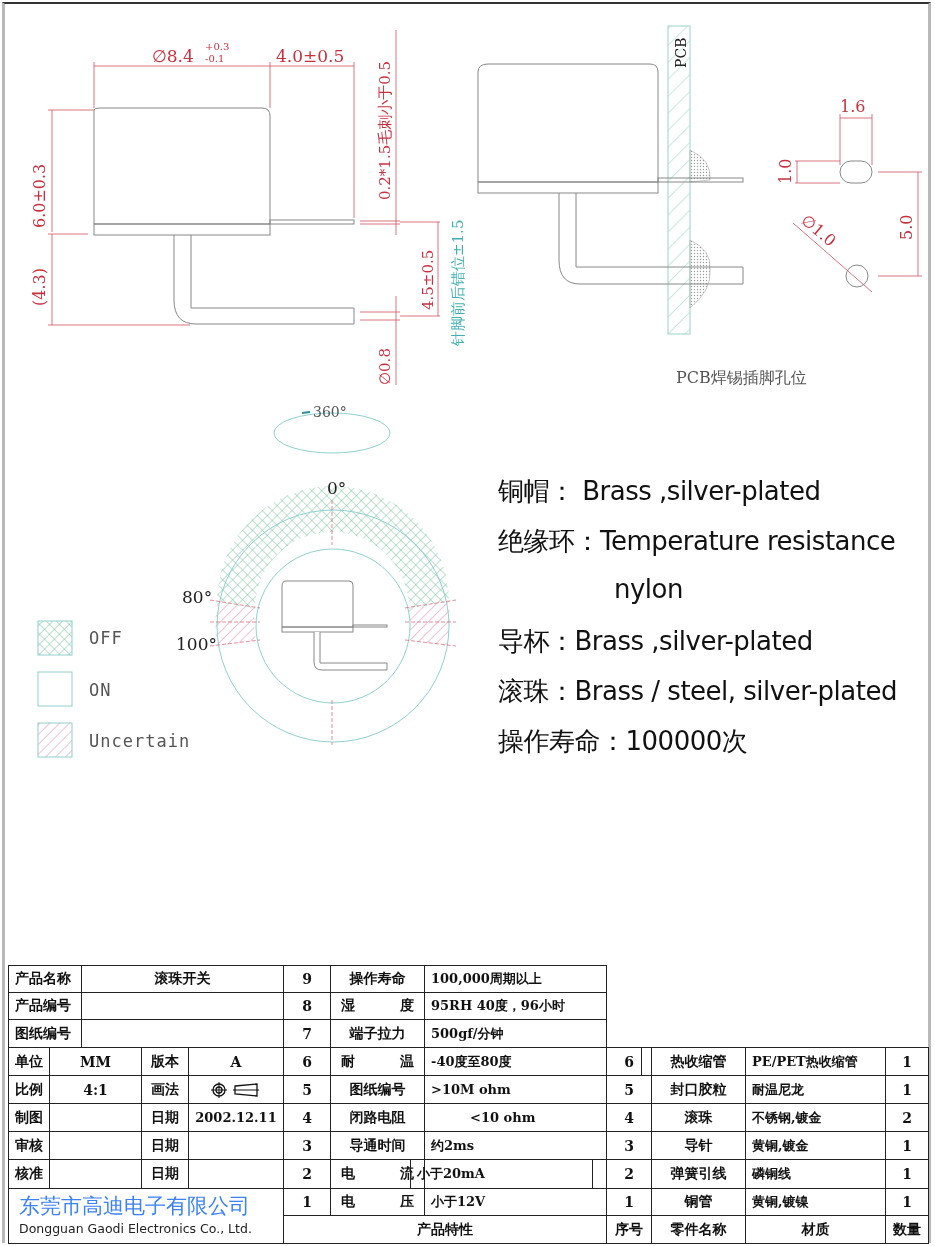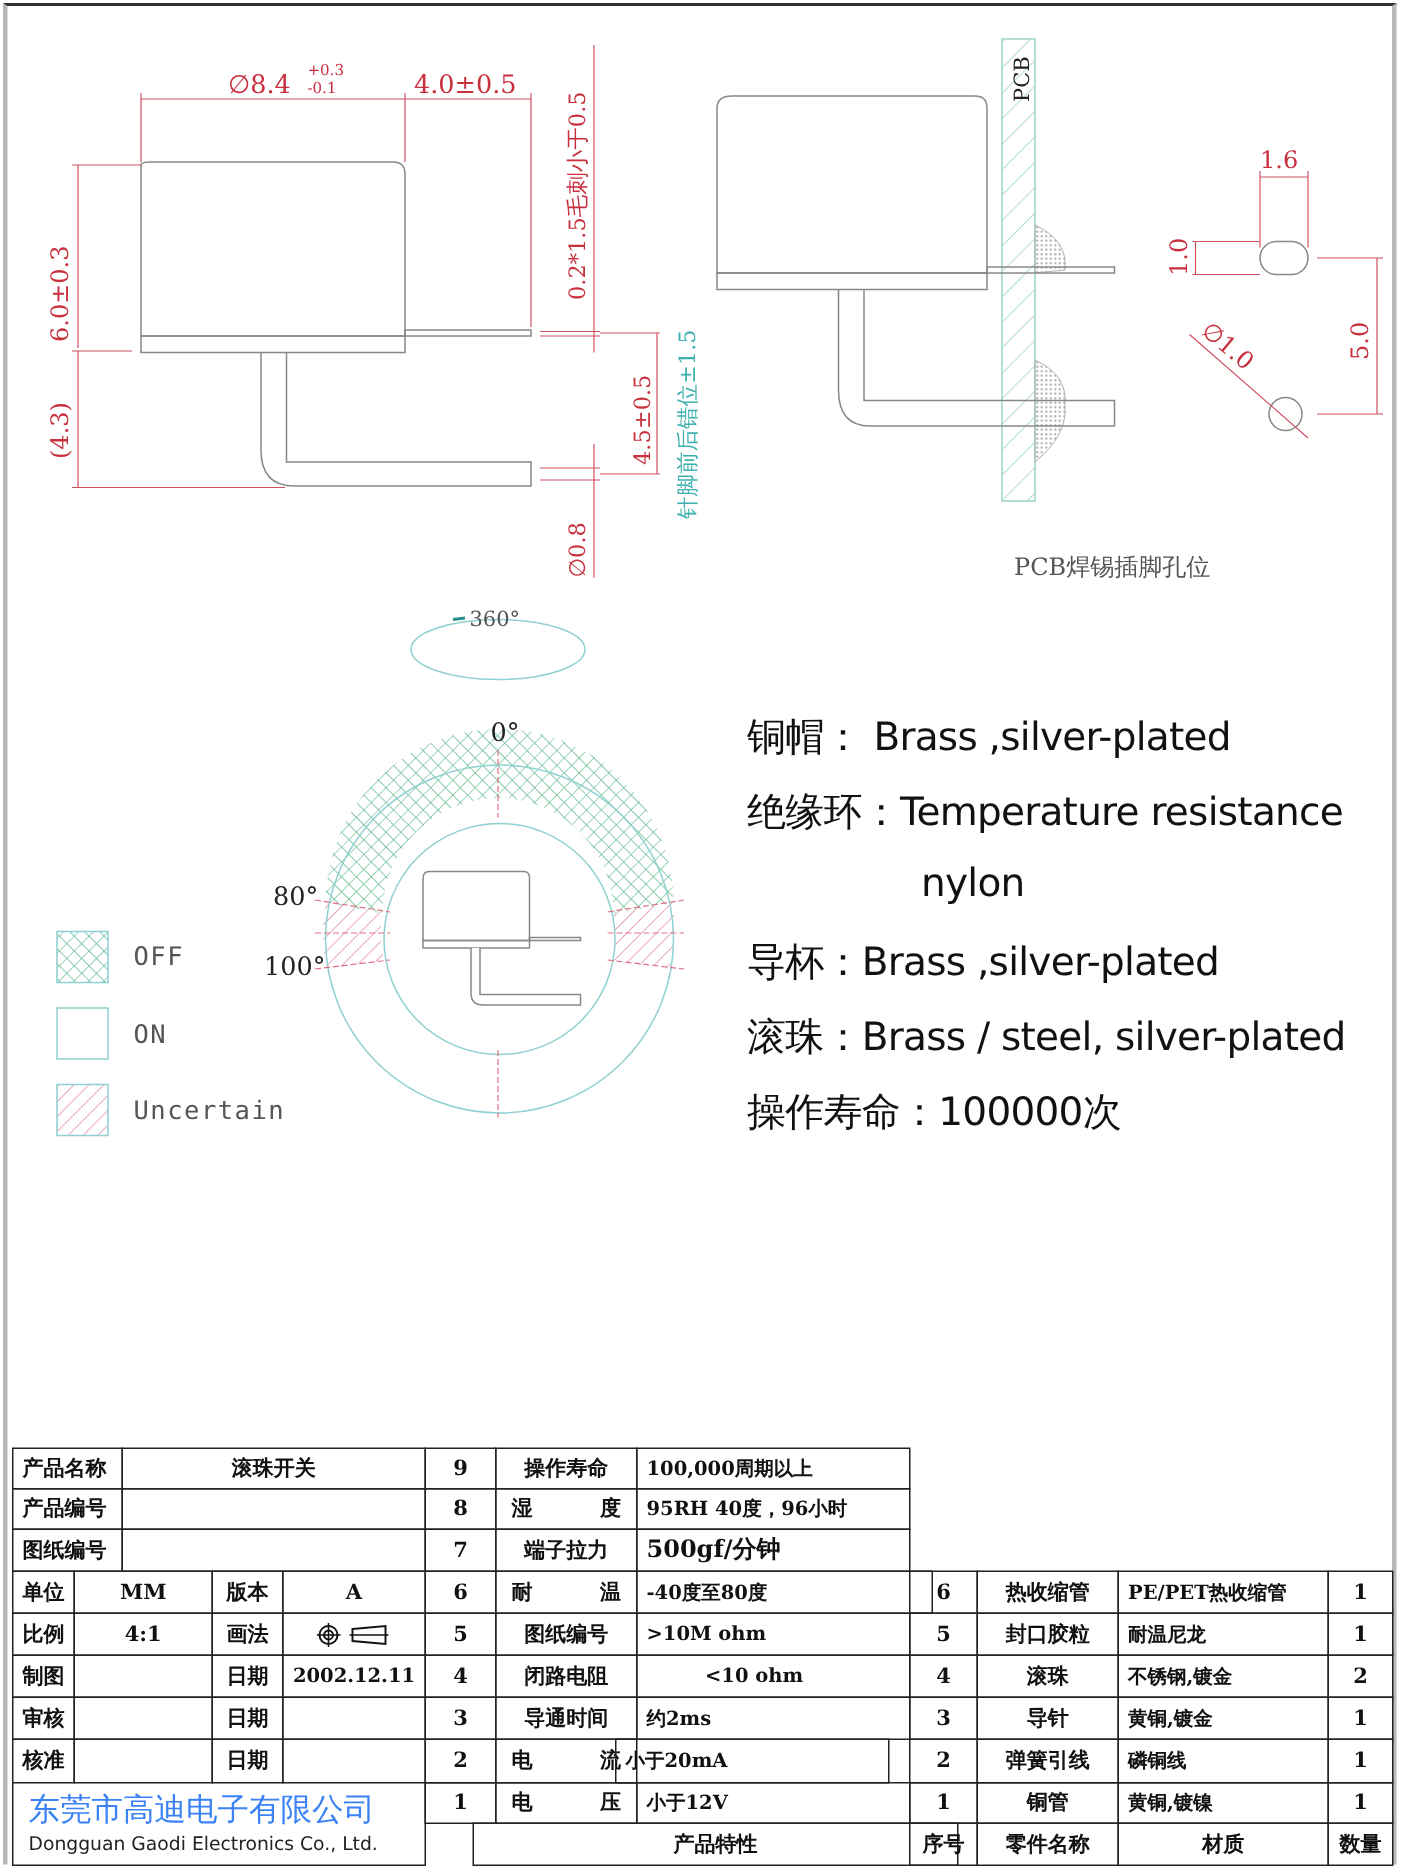--- a/index.html
+++ b/index.html
@@ -216,29 +216,29 @@
       <div class="cell" style="left:283px;top:992px;width:48px;height:28px;">8</div>
       <div class="cell spread" style="left:330px;top:992px;width:95px;height:28px;">
         <span>湿</span>
         <span>度</span>
       </div>
       <div class="cell left" style="left:424px;top:992px;width:183px;height:28px;font-size:13px;">95RH 40度，96小时</div>
     </div>
     <div>
       <div class="cell" style="left:283px;top:1019px;width:48px;height:29px;">7</div>
       <div class="cell" style="left:330px;top:1019px;width:95px;height:29px;">端子拉力</div>
-      <div class="cell left" style="left:424px;top:1019px;width:183px;height:29px;font-size:16px;">500gf/分钟</div>
+      <div class="cell left" style="left:424px;top:1019px;width:183px;height:29px;font-size:13px;">500gf/分钟</div>
     </div>
     <div>
       <div class="cell" style="left:283px;top:1047px;width:48px;height:29px;">6</div>
       <div class="cell spread" style="left:330px;top:1047px;width:95px;height:29px;">
         <span>耐</span>
         <span>温</span>
       </div>
-      <div class="cell left" style="left:424px;top:1047px;width:198px;height:29px;font-size:13px;">-40度至80度</div>
+      <div class="cell left" style="left:424px;top:1047px;width:218px;height:29px;font-size:13px;">-40度至80度</div>
     </div>
     <div>
       <div class="cell" style="left:283px;top:1075px;width:48px;height:29px;">5</div>
       <div class="cell" style="left:330px;top:1075px;width:95px;height:29px;">图纸编号</div>
       <div class="cell left" style="left:424px;top:1075px;width:183px;height:29px;font-size:13px;">&gt;10M ohm</div>
     </div>
     <div>
       <div class="cell" style="left:283px;top:1103px;width:48px;height:29px;">4</div>
       <div class="cell" style="left:330px;top:1103px;width:95px;height:29px;">闭路电阻</div>
       <div class="cell left" style="left:424px;top:1103px;width:183px;height:29px;font-size:13px;padding-left:45px;">&lt;10 ohm</div>
@@ -257,21 +257,21 @@
       <div class="cell left" style="left:410px;top:1159px;width:183px;height:30px;font-size:13px;">小于20mA</div>
     </div>
     <div>
       <div class="cell" style="left:283px;top:1188px;width:48px;height:28px;">1</div>
       <div class="cell spread" style="left:330px;top:1188px;width:95px;height:28px;">
         <span>电</span>
         <span>压</span>
       </div>
       <div class="cell left" style="left:424px;top:1188px;width:183px;height:28px;font-size:13px;">小于12V</div>
     </div>
-    <div class="cell" style="left: 283px; top: 1215px; width: 324px; height: 29px; margin-left: 32px;">产品特性</div>
+    <div class="cell" style="left: 283px; top: 1215px; width: 324px; height: 29px;">产品特性</div>
   </div>
 
 <div id="bom-table">
     <div>
       <div class="cell" style="left:606px;top:1047px;width:46px;height:29px;">6</div>
       <div class="cell" style="left:651px;top:1047px;width:95px;height:29px;">热收缩管</div>
       <div class="cell left" style="left:745px;top:1047px;width:141px;height:29px;font-size:13px;">PE/PET热收缩管</div>
       <div class="cell" style="left:885px;top:1047px;width:44px;height:29px;">1</div>
     </div>
     <div>

